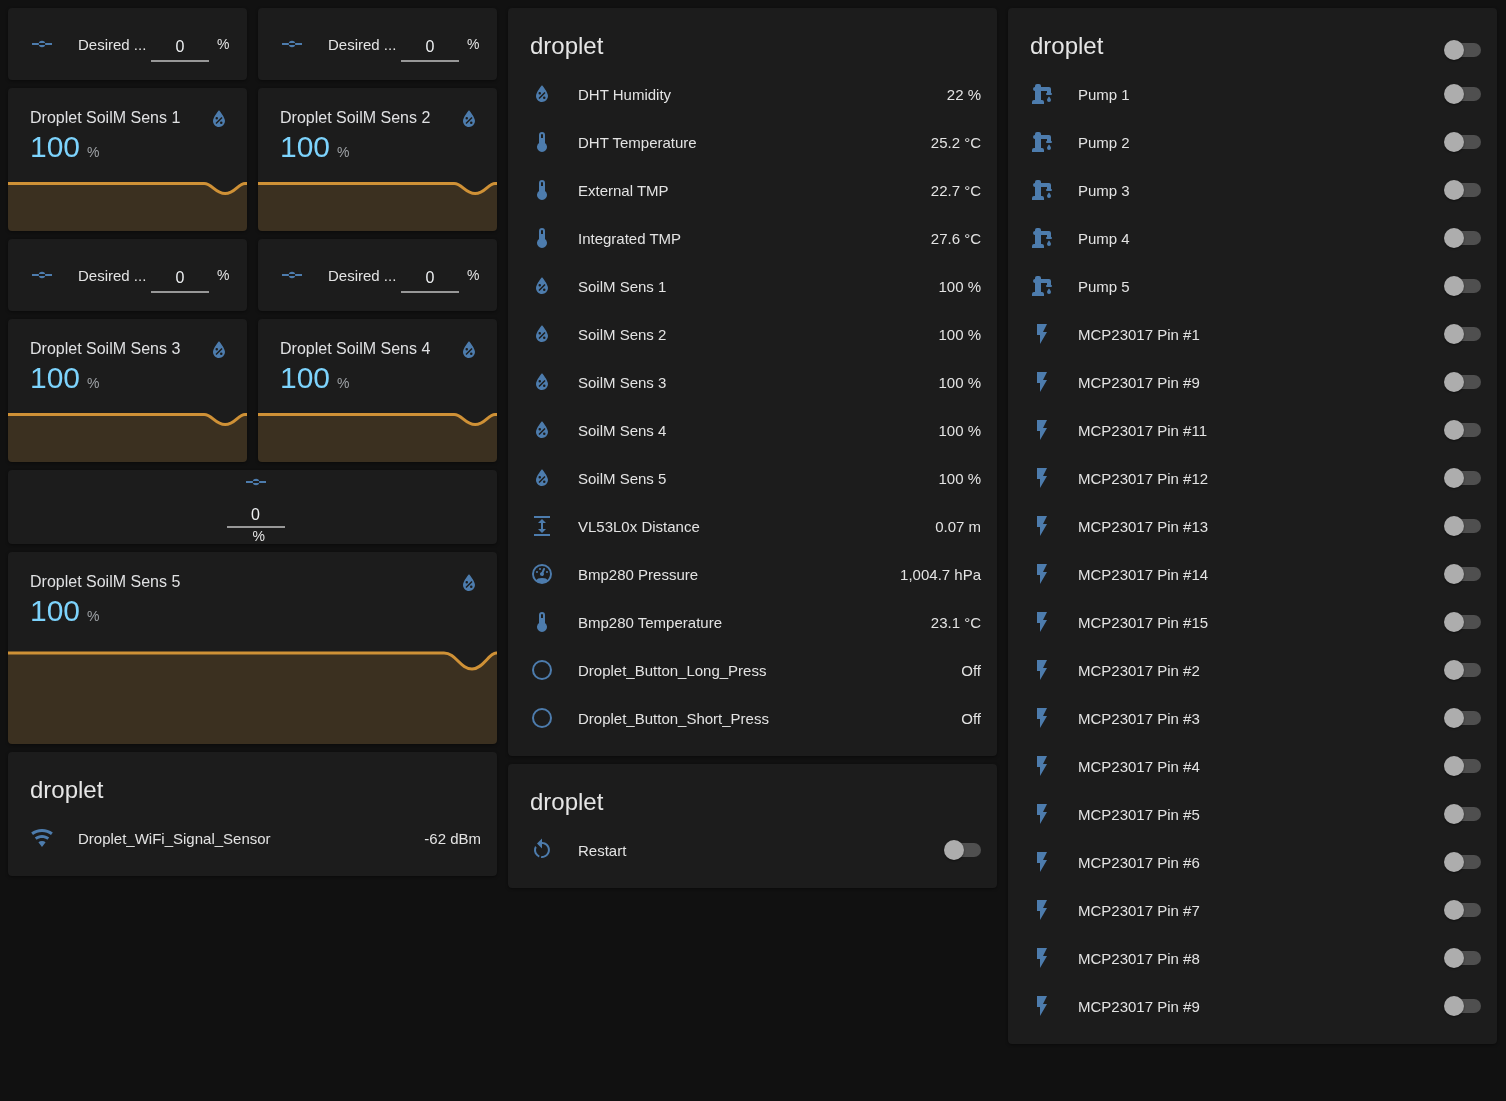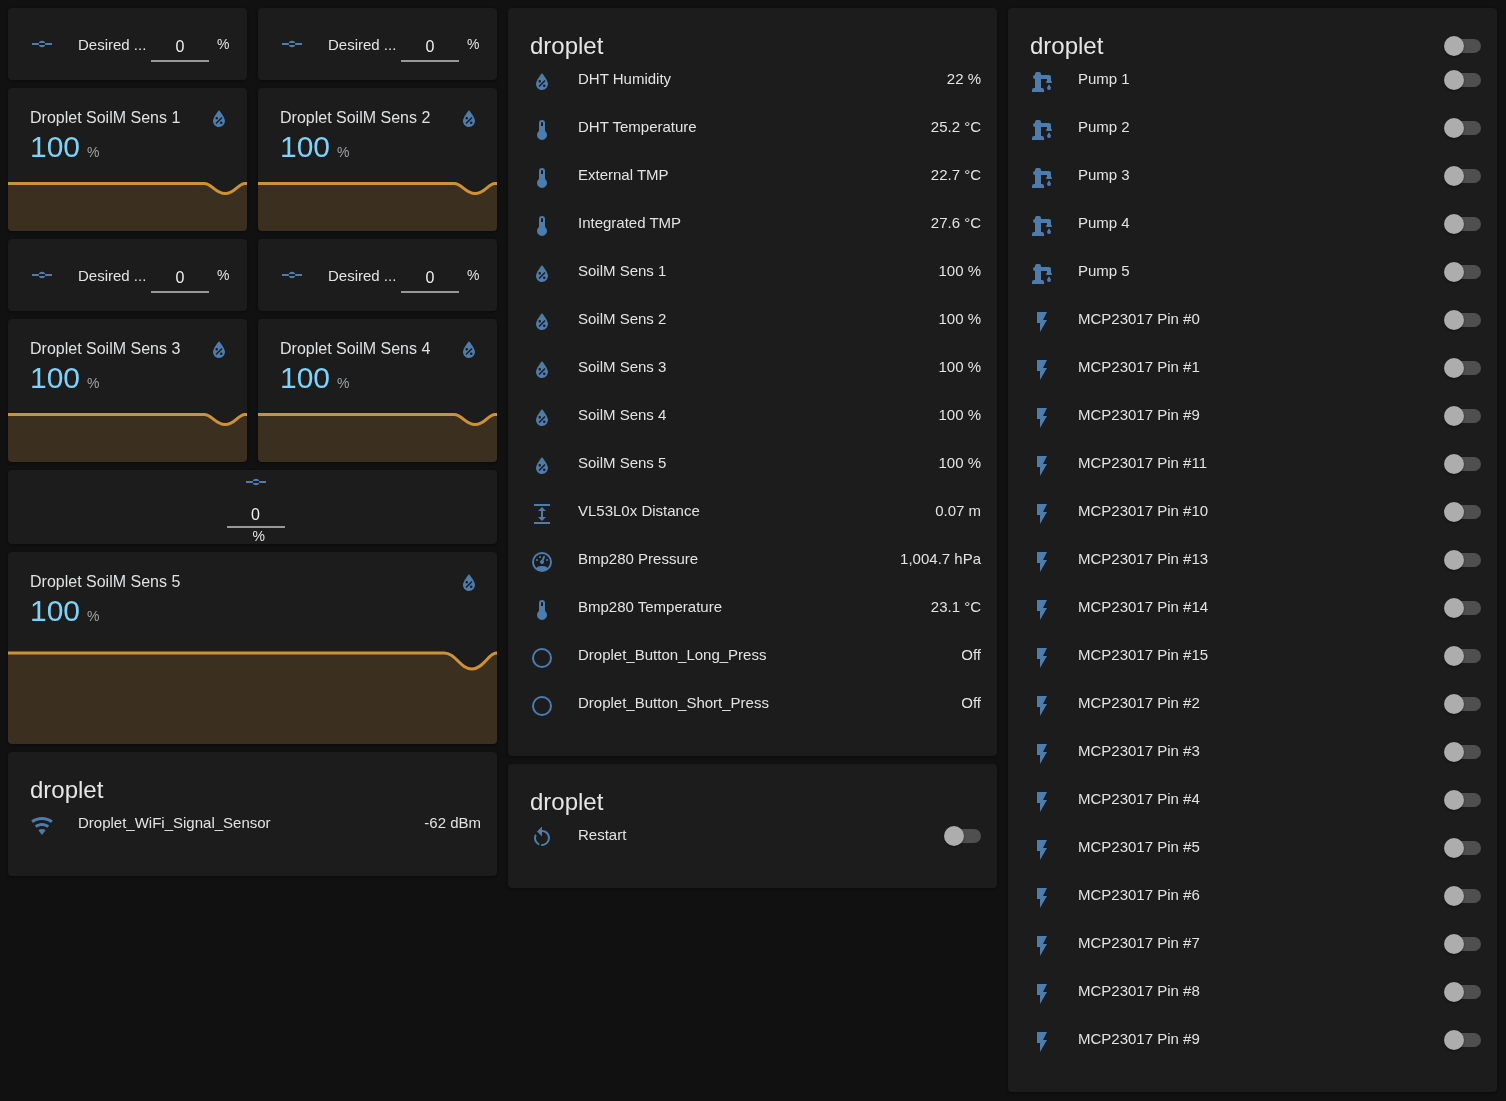--- a/index.html
+++ b/index.html
@@ -20,24 +20,24 @@
     background:var(--page-bg);
     font-family:"Liberation Sans", sans-serif;
     color:var(--label);
   }
   .page{display:grid;grid-template-columns:489px 489px 489px;gap:25px 11px;padding:8px;align-items:start;}
   .col{display:flex;flex-direction:column;gap:8px;min-width:0;}
   .pair{display:grid;grid-template-columns:1fr 1fr;gap:11px;}
   .card{background:var(--card-bg);border-radius:4px;box-shadow:0 1px 3px rgba(0,0,0,.45);}
 
   
-  .card-header{display:flex;align-items:center;justify-content:space-between;padding:24px 16px 10px 22px;}
+  .card-header{display:flex;align-items:flex-end;justify-content:space-between;padding:24px 16px 10px 22px;}
   .card-title{font-size:24px;line-height:28px;font-weight:400;color:var(--title);}
   .rows{padding:0 16px 14px 22px;}
-  .erow{height:48px;display:flex;align-items:flex-start;}
+  .erow{height:48px;display:flex;align-items:center;}
   .icon{width:24px;height:24px;color:var(--icon);flex:none;}
   .icon svg{width:24px;height:24px;display:block;}
   .ename{flex:1;margin-left:24px;font-size:15px;color:var(--label);white-space:nowrap;overflow:hidden;text-overflow:ellipsis;}
   .evalue{margin-left:12px;font-size:15px;color:var(--label);white-space:nowrap;}
 
   
   .toggle{position:relative;width:37px;height:20px;flex:none;cursor:pointer;}
   .t-track{position:absolute;left:6px;top:3px;width:31px;height:14px;border-radius:7px;background:var(--toggle-track);}
   .t-thumb{position:absolute;left:0;top:0;width:20px;height:20px;border-radius:50%;background:var(--toggle-thumb);box-shadow:0 1px 2px rgba(0,0,0,.5);}
 
@@ -469,32 +469,20 @@
                 <div class="t-track"></div>
                 <div class="t-thumb"></div>
               </div>
             </div>
             <div class="erow">
               <span class="icon">
                 <svg viewBox="0 0 24 24">
                   <path fill-rule="evenodd" fill="currentColor" d="M7,2V13H10V22L17,10H13L17,2H7Z"></path>
                 </svg>
               </span>
-              <div class="ename">MCP23017 Pin #0</div>
-              <div class="toggle">
-                <div class="t-track"></div>
-                <div class="t-thumb"></div>
-              </div>
-            </div>
-            <div class="erow">
-              <span class="icon">
-                <svg viewBox="0 0 24 24">
-                  <path fill-rule="evenodd" fill="currentColor" d="M7,2V13H10V22L17,10H13L17,2H7Z"></path>
-                </svg>
-              </span>
               <div class="ename">MCP23017 Pin #1</div>
               <div class="toggle">
                 <div class="t-track"></div>
                 <div class="t-thumb"></div>
               </div>
             </div>
             <div class="erow">
               <span class="icon">
                 <svg viewBox="0 0 24 24">
                   <path fill-rule="evenodd" fill="currentColor" d="M7,2V13H10V22L17,10H13L17,2H7Z"></path>
@@ -517,21 +505,21 @@
                 <div class="t-track"></div>
                 <div class="t-thumb"></div>
               </div>
             </div>
             <div class="erow">
               <span class="icon">
                 <svg viewBox="0 0 24 24">
                   <path fill-rule="evenodd" fill="currentColor" d="M7,2V13H10V22L17,10H13L17,2H7Z"></path>
                 </svg>
               </span>
-              <div class="ename">MCP23017 Pin #10</div>
+              <div class="ename">MCP23017 Pin #12</div>
               <div class="toggle">
                 <div class="t-track"></div>
                 <div class="t-thumb"></div>
               </div>
             </div>
             <div class="erow">
               <span class="icon">
                 <svg viewBox="0 0 24 24">
                   <path fill-rule="evenodd" fill="currentColor" d="M7,2V13H10V22L17,10H13L17,2H7Z"></path>
                 </svg>

